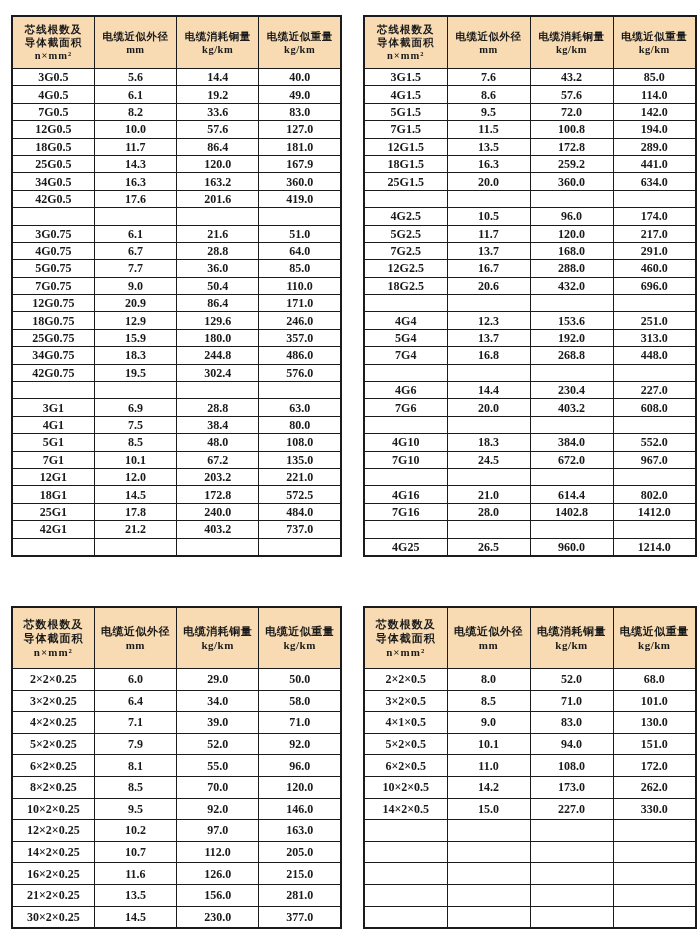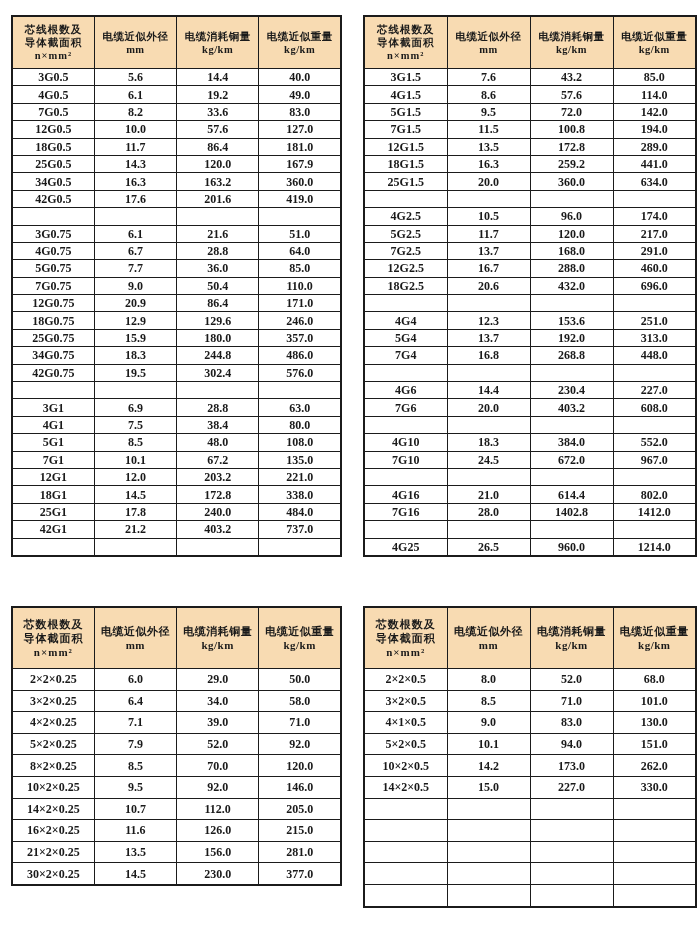--- a/index.html
+++ b/index.html
@@ -204,21 +204,21 @@
           <tr>
             <td>12G1</td>
             <td>12.0</td>
             <td>203.2</td>
             <td>221.0</td>
           </tr>
           <tr>
             <td>18G1</td>
             <td>14.5</td>
             <td>172.8</td>
-            <td>338.0</td>
+            <td>572.5</td>
           </tr>
           <tr>
             <td>25G1</td>
             <td>17.8</td>
             <td>240.0</td>
             <td>484.0</td>
           </tr>
           <tr>
             <td>42G1</td>
             <td>21.2</td>
@@ -445,30 +445,42 @@
             <td>39.0</td>
             <td>71.0</td>
           </tr>
           <tr>
             <td>5×2×0.25</td>
             <td>7.9</td>
             <td>52.0</td>
             <td>92.0</td>
           </tr>
           <tr>
+            <td>6×2×0.25</td>
+            <td>8.1</td>
+            <td>55.0</td>
+            <td>96.0</td>
+          </tr>
+          <tr>
             <td>8×2×0.25</td>
             <td>8.5</td>
             <td>70.0</td>
             <td>120.0</td>
           </tr>
           <tr>
             <td>10×2×0.25</td>
             <td>9.5</td>
             <td>92.0</td>
             <td>146.0</td>
+          </tr>
+          <tr>
+            <td>12×2×0.25</td>
+            <td>10.2</td>
+            <td>97.0</td>
+            <td>163.0</td>
           </tr>
           <tr>
             <td>14×2×0.25</td>
             <td>10.7</td>
             <td>112.0</td>
             <td>205.0</td>
           </tr>
           <tr>
             <td>16×2×0.25</td>
             <td>11.6</td>
@@ -519,20 +531,26 @@
             <td>83.0</td>
             <td>130.0</td>
           </tr>
           <tr>
             <td>5×2×0.5</td>
             <td>10.1</td>
             <td>94.0</td>
             <td>151.0</td>
           </tr>
           <tr>
+            <td>6×2×0.5</td>
+            <td>11.0</td>
+            <td>108.0</td>
+            <td>172.0</td>
+          </tr>
+          <tr>
             <td>10×2×0.5</td>
             <td>14.2</td>
             <td>173.0</td>
             <td>262.0</td>
           </tr>
           <tr>
             <td>14×2×0.5</td>
             <td>15.0</td>
             <td>227.0</td>
             <td>330.0</td>

